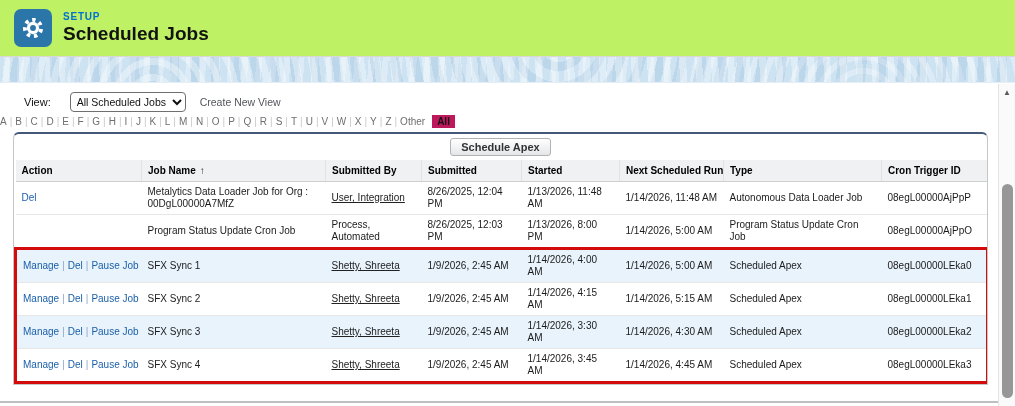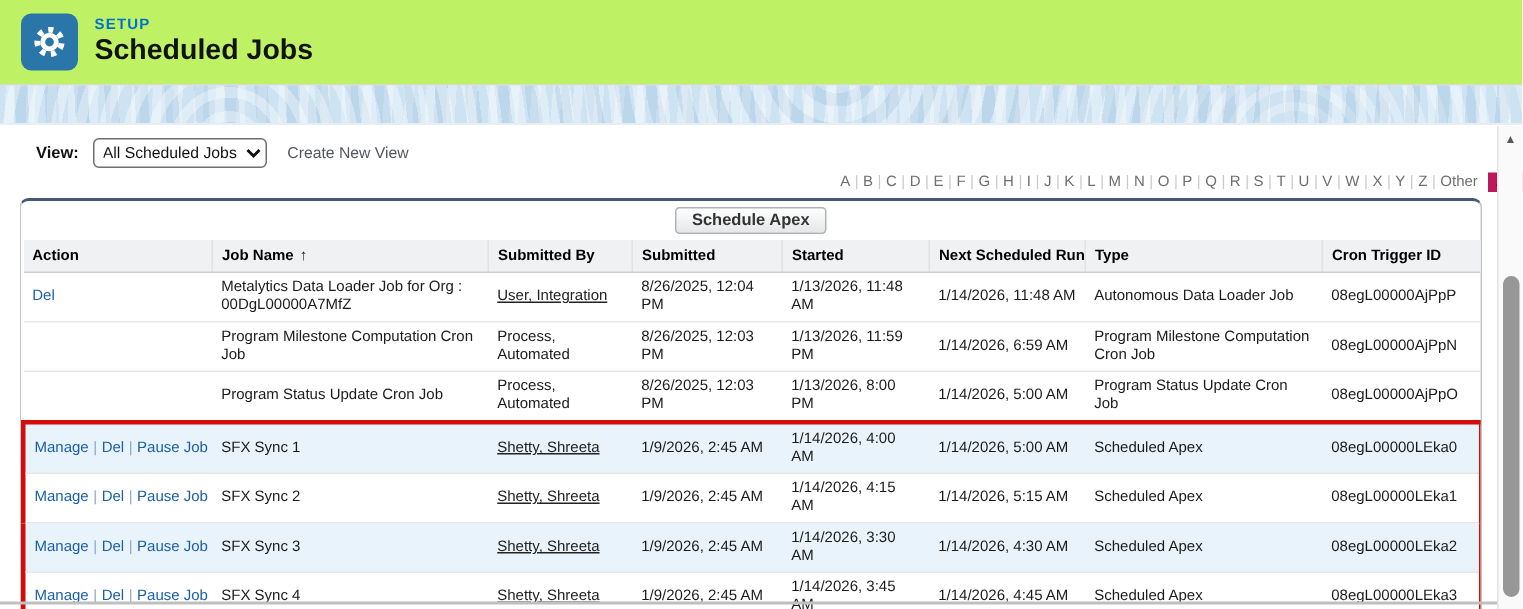--- a/index.html
+++ b/index.html
@@ -19,26 +19,26 @@
   
   .wave-band{height:26px;border-bottom:1px solid #e6eef5;
     background:
       repeating-radial-gradient(circle at 15% 160%, rgba(255,255,255,.35) 0 7px, rgba(255,255,255,0) 7px 16px),
       repeating-radial-gradient(circle at 55% -60%, rgba(98,148,193,.16) 0 9px, rgba(98,148,193,0) 9px 20px),
       repeating-radial-gradient(circle at 85% 180%, rgba(255,255,255,.3) 0 6px, rgba(255,255,255,0) 6px 14px),
       #cde3f2;}
 
   
   .view-row{display:flex;align-items:center;padding:9px 0 0 24px;font-size:11px;color:#111;}
-  .view-label{font-weight:bold;margin-right:9px;}
+  .view-label{font-weight:normal;margin-right:19px;}
   .view-select{font-family:inherit;font-size:10.5px;height:20px;border:1px solid #6f6f6f;border-radius:4px;background:#fff;padding:0 2px;color:#111;}
   .create-link{margin-left:14px;font-size:10.5px;color:#54565e;cursor:pointer;}
 
   
-  .alpha-row{display:flex;justify-content:flex-end;align-items:center;font-size:10px;color:#6f6f6f;height:16px;margin-top:1px;}
+  .alpha-row{display:flex;align-items:center;padding-right:30px;font-size:10px;color:#6f6f6f;height:16px;margin-top:1px;}
   .alpha-letter{cursor:pointer;}
   .alpha-letter::after{content:"|";color:#c9c9c9;margin:0 3px;}
   .alpha-other{cursor:pointer;}
   .alpha-all{background:#be185d;color:#111;font-weight:bold;padding:1px 5px;margin-left:7px;cursor:pointer;}
 
   
   .list-wrap{margin:3px 27px 0 13px;border:1px solid #c6c6c6;border-top:2px solid #44597a;border-radius:6px 6px 0 0;background:#fff;overflow:hidden;}
   .btn-row{text-align:center;padding:3px 0 4px;}
   .sf-btn{font-family:inherit;font-size:11px;font-weight:bold;color:#333;background:linear-gradient(#ffffff,#e4e6e8);border:1px solid #b0b2b5;border-radius:3px;padding:2px 10px;cursor:pointer;}
 
@@ -136,30 +136,20 @@
           <td>Metalytics Data Loader Job for Org : 00DgL00000A7MfZ</td>
           <td><span class="ulink">User, Integration</span></td>
           <td>8/26/2025, 12:04 PM</td>
           <td>1/13/2026, 11:48 AM</td>
           <td>1/14/2026, 11:48 AM</td>
           <td>Autonomous Data Loader Job</td>
           <td class="cron-cell">08egL00000AjPpP</td>
         </tr>
         <tr>
           <td class="action-cell"></td>
-          <td>Program Milestone Computation Cron Job</td>
-          <td>Process, Automated</td>
-          <td>8/26/2025, 12:03 PM</td>
-          <td>1/13/2026, 11:59 PM</td>
-          <td>1/14/2026, 6:59 AM</td>
-          <td>Program Milestone Computation Cron Job</td>
-          <td class="cron-cell">08egL00000AjPpN</td>
-        </tr>
-        <tr>
-          <td class="action-cell"></td>
           <td>Program Status Update Cron Job</td>
           <td>Process, Automated</td>
           <td>8/26/2025, 12:03 PM</td>
           <td>1/13/2026, 8:00 PM</td>
           <td>1/14/2026, 5:00 AM</td>
           <td>Program Status Update Cron Job</td>
           <td class="cron-cell">08egL00000AjPpO</td>
         </tr>
 
         <tr class="rb rbt shaded">

